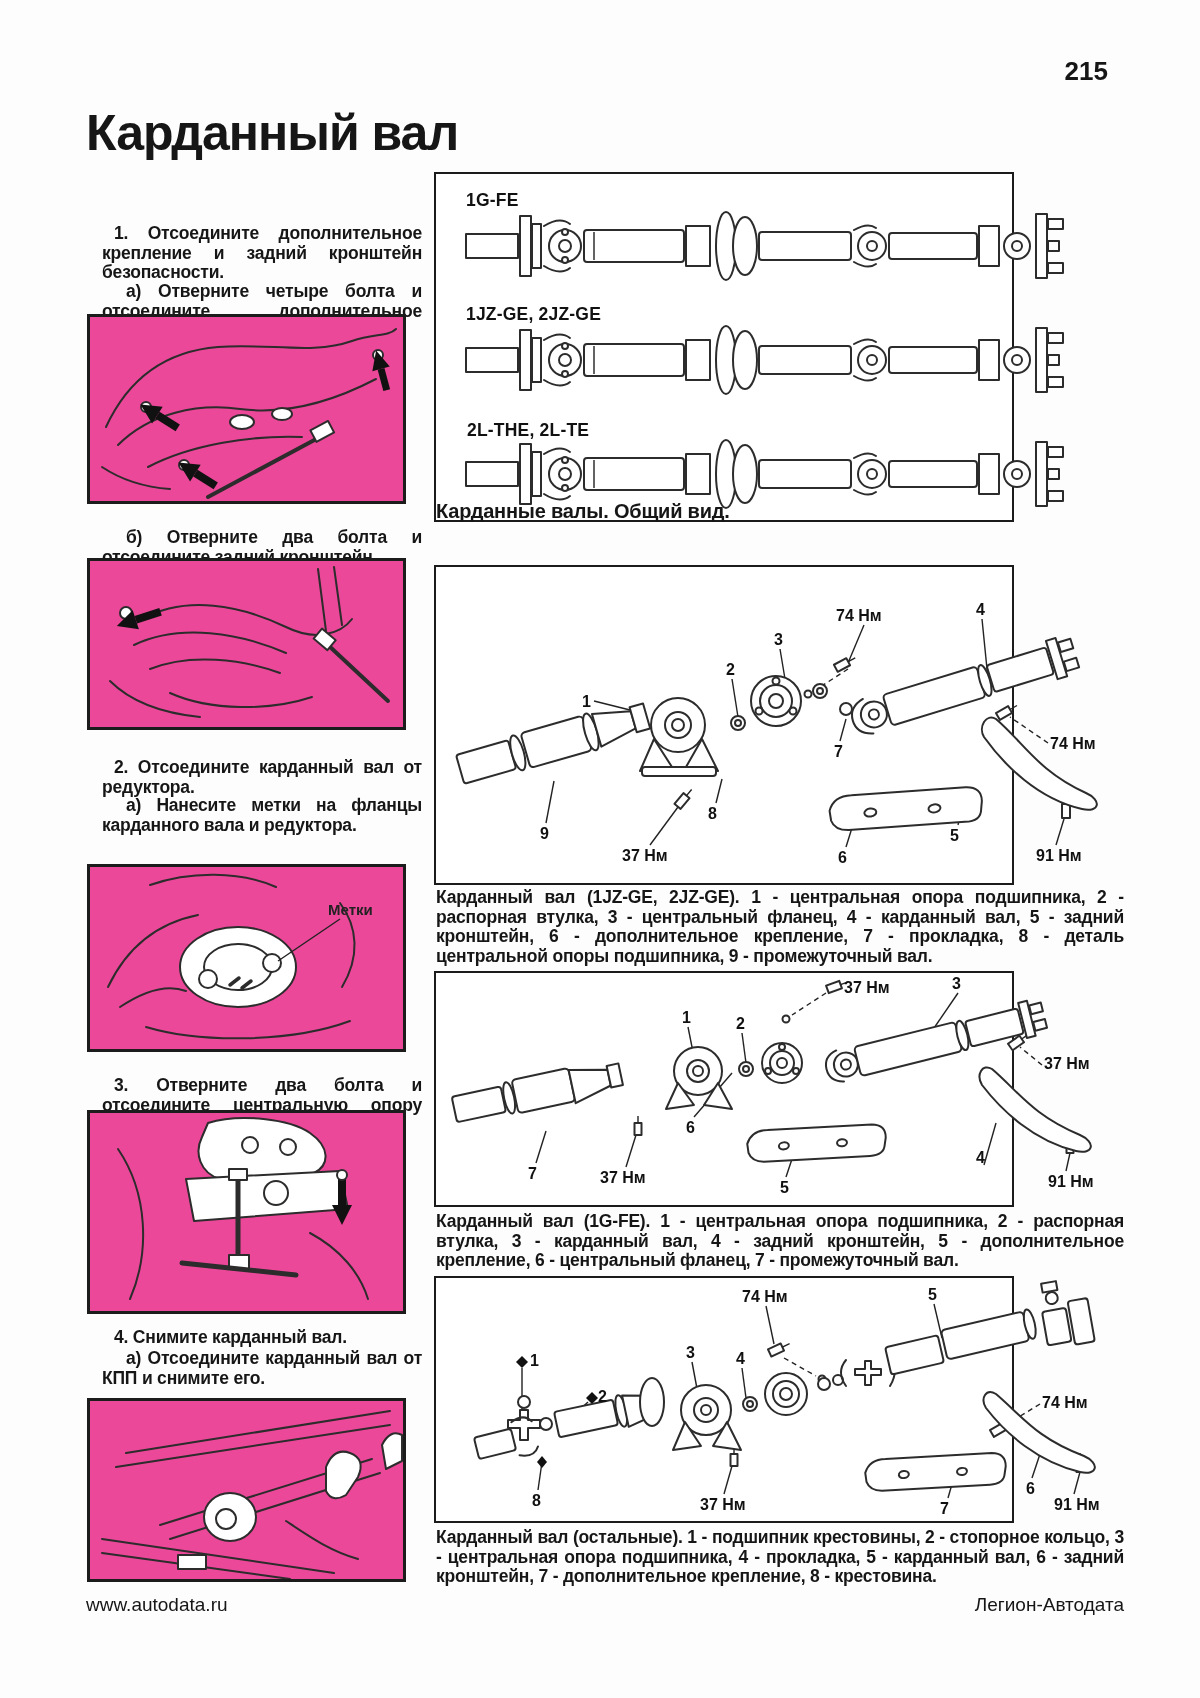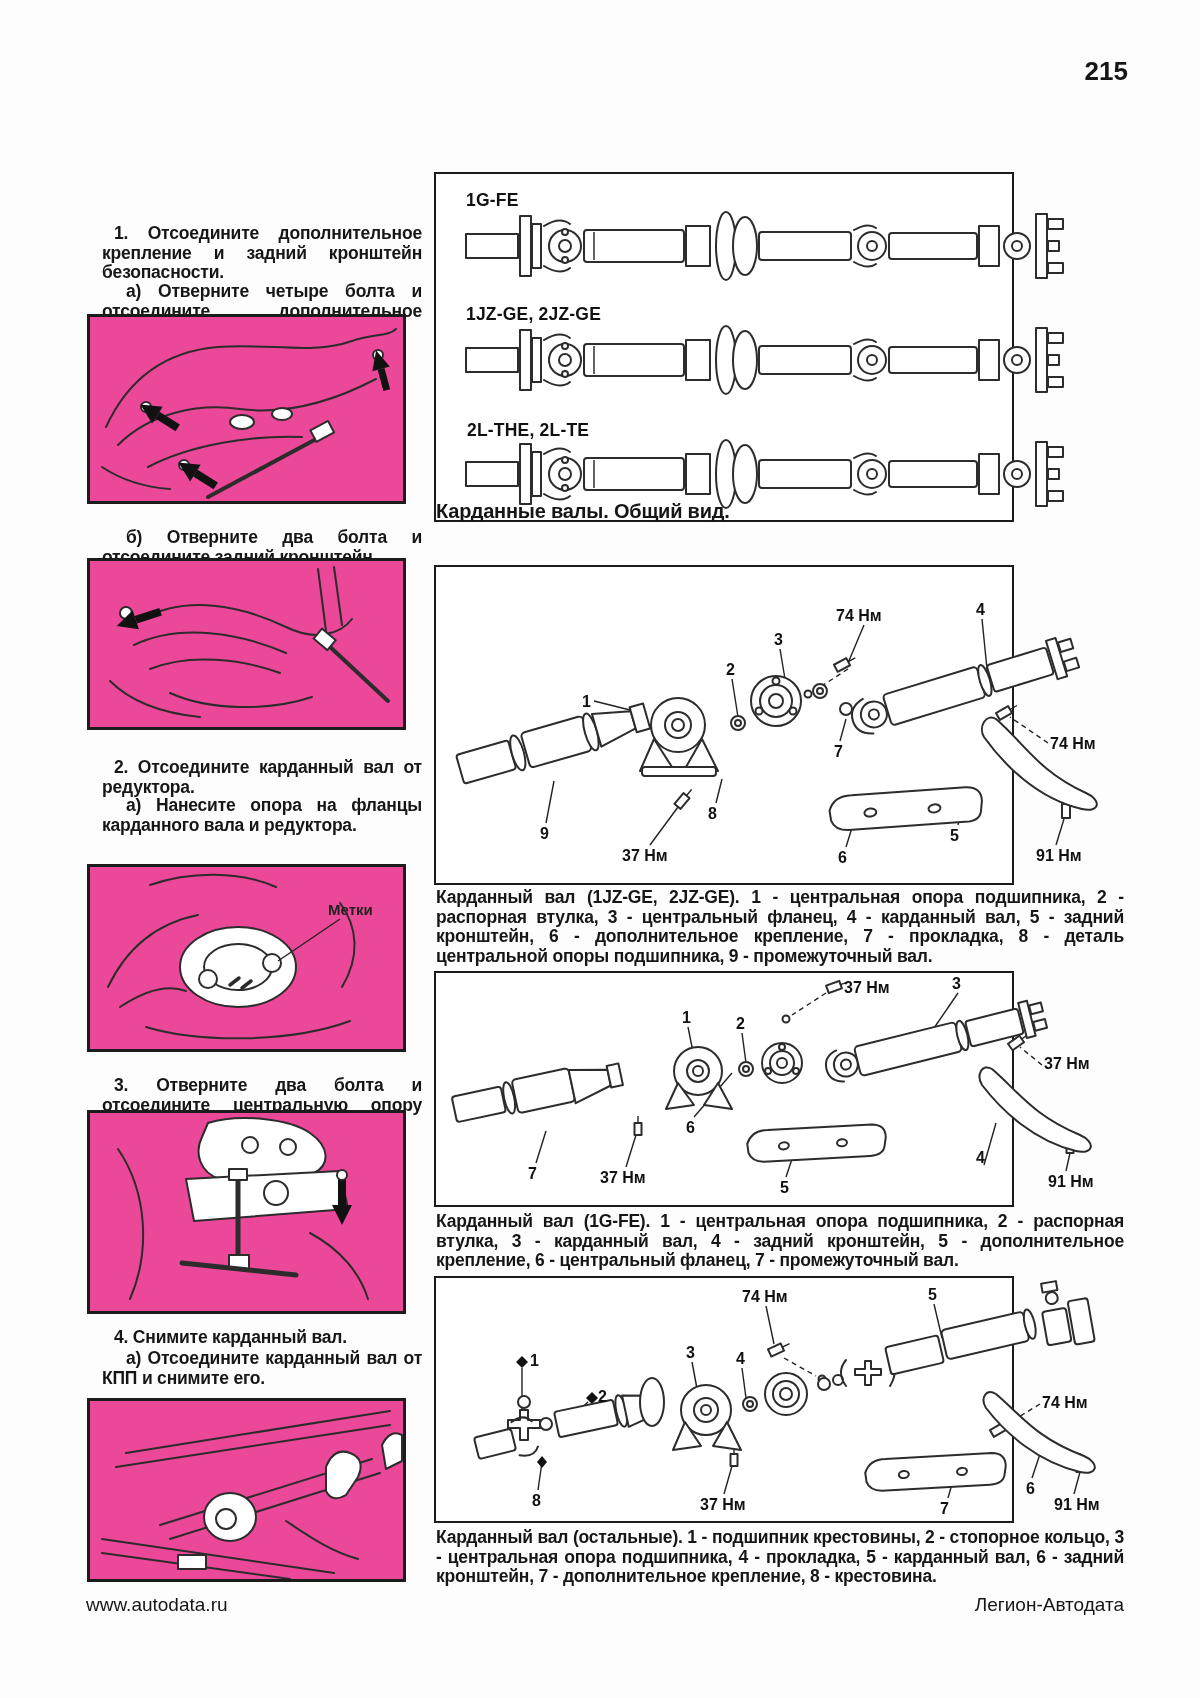--- a/index.html
+++ b/index.html
@@ -1,18 +1,18 @@
 <!DOCTYPE html>
 <html><head>
 <meta charset="utf-8">
 <style>
   html,body{margin:0;padding:0;background:#ffffff;}
   .page{position:relative;width:1200px;height:1698px;background:#fdfdfd;overflow:hidden;
         font-family:"Liberation Sans",sans-serif;color:#161616;}
-  .pageno{position:absolute;top:56px;right:72px;font-size:26px;font-weight:700;}
+  .pageno{position:absolute;top:56px;right:92px;font-size:26px;font-weight:700;}
   .title{position:absolute;left:86px;top:104px;margin:0;font-size:50px;font-weight:700;letter-spacing:-1px;}
   .secthead{position:absolute;left:86px;top:176px;margin:0;font-size:25px;font-weight:700;letter-spacing:-0.4px;}
   .body{position:absolute;left:86px;width:320px;margin:16px;font-size:17.5px;line-height:19.5px;
         font-weight:700;text-align:justify;letter-spacing:-0.2px;}
   .ind1{text-indent:12px;}
   .ind2{text-indent:24px;}
   .lfig{position:absolute;left:87px;width:319px;border:3px solid #1c1c1c;background:#ec4899;box-sizing:border-box;}
   .lfig svg{display:block;}
   .rbox{position:absolute;left:434px;width:580px;border:2.5px solid #1b1b1b;background:#fff;box-sizing:border-box;}
   .rbox svg{display:block;}
@@ -30,20 +30,21 @@
   svg .thin{fill:none;stroke:#222;stroke-width:1.4;}
   svg .dash{fill:none;stroke:#222;stroke-width:1.4;stroke-dasharray:5 4;}
   svg .blk{fill:#111;stroke:none;}
 </style>
 </head>
 <body>
 
 <div class="page">
 
   <div class="pageno">215</div>
+  <h1 class="title">Карданный вал</h1>
 
 
   <p class="body ind1" style="top:208px">1. Отсоедините дополнительное крепление и задний кронштейн безопасности.</p>
   <p class="body ind2" style="top:266px">а) Отверните четыре болта и отсоедините дополнительное крепление.</p>
 
   <figure class="lfig" style="top:314px;height:190px;margin:0">
     <svg viewBox="0 0 313 184" width="313" height="184">
       <path class="ln" d="M16,110 C40,58 78,34 128,30 C180,26 222,38 262,24 C284,16 298,20 306,12"></path>
       <path class="ln" d="M28,128 C60,96 108,86 150,92 C196,98 240,86 286,62"></path>
       <path class="ln" d="M58,150 C100,128 160,118 212,120"></path>
@@ -85,21 +86,21 @@
       <circle class="shp" cx="36" cy="52" r="6"></circle>
       <g transform="translate(42,60) rotate(-18)">
           <polygon class="blk" points="-16,0 4,-10 4,10"></polygon>
           <rect class="blk" x="4" y="-4" width="26" height="8"></rect>
         </g>
       <path class="ln" d="M20,120 C40,140 70,152 110,156"></path>
     </svg>
   </figure>
 
   <p class="body ind1" style="top:742px">2. Отсоедините карданный вал от редуктора.</p>
-  <p class="body ind2" style="top:780px">а) Нанесите опора на фланцы карданного вала и редуктора.</p>
+  <p class="body ind2" style="top:780px">а) Нанесите метки на фланцы карданного вала и редуктора.</p>
 
   <figure class="lfig" style="top:864px;height:188px;margin:0">
     <svg viewBox="0 0 313 182" width="313" height="182">
       <path class="ln" d="M60,18 C100,4 150,4 186,20"></path>
       <path class="ln" d="M18,120 C38,78 68,56 108,48"></path>
       <path class="ln" d="M252,120 C270,90 268,60 250,36"></path>
       <ellipse class="shp" cx="148" cy="100" rx="58" ry="40"></ellipse>
       <ellipse class="shp" cx="148" cy="100" rx="34" ry="23"></ellipse>
       <circle class="shp" cx="118" cy="112" r="9"></circle>
       <circle class="shp" cx="182" cy="96" r="9"></circle>

